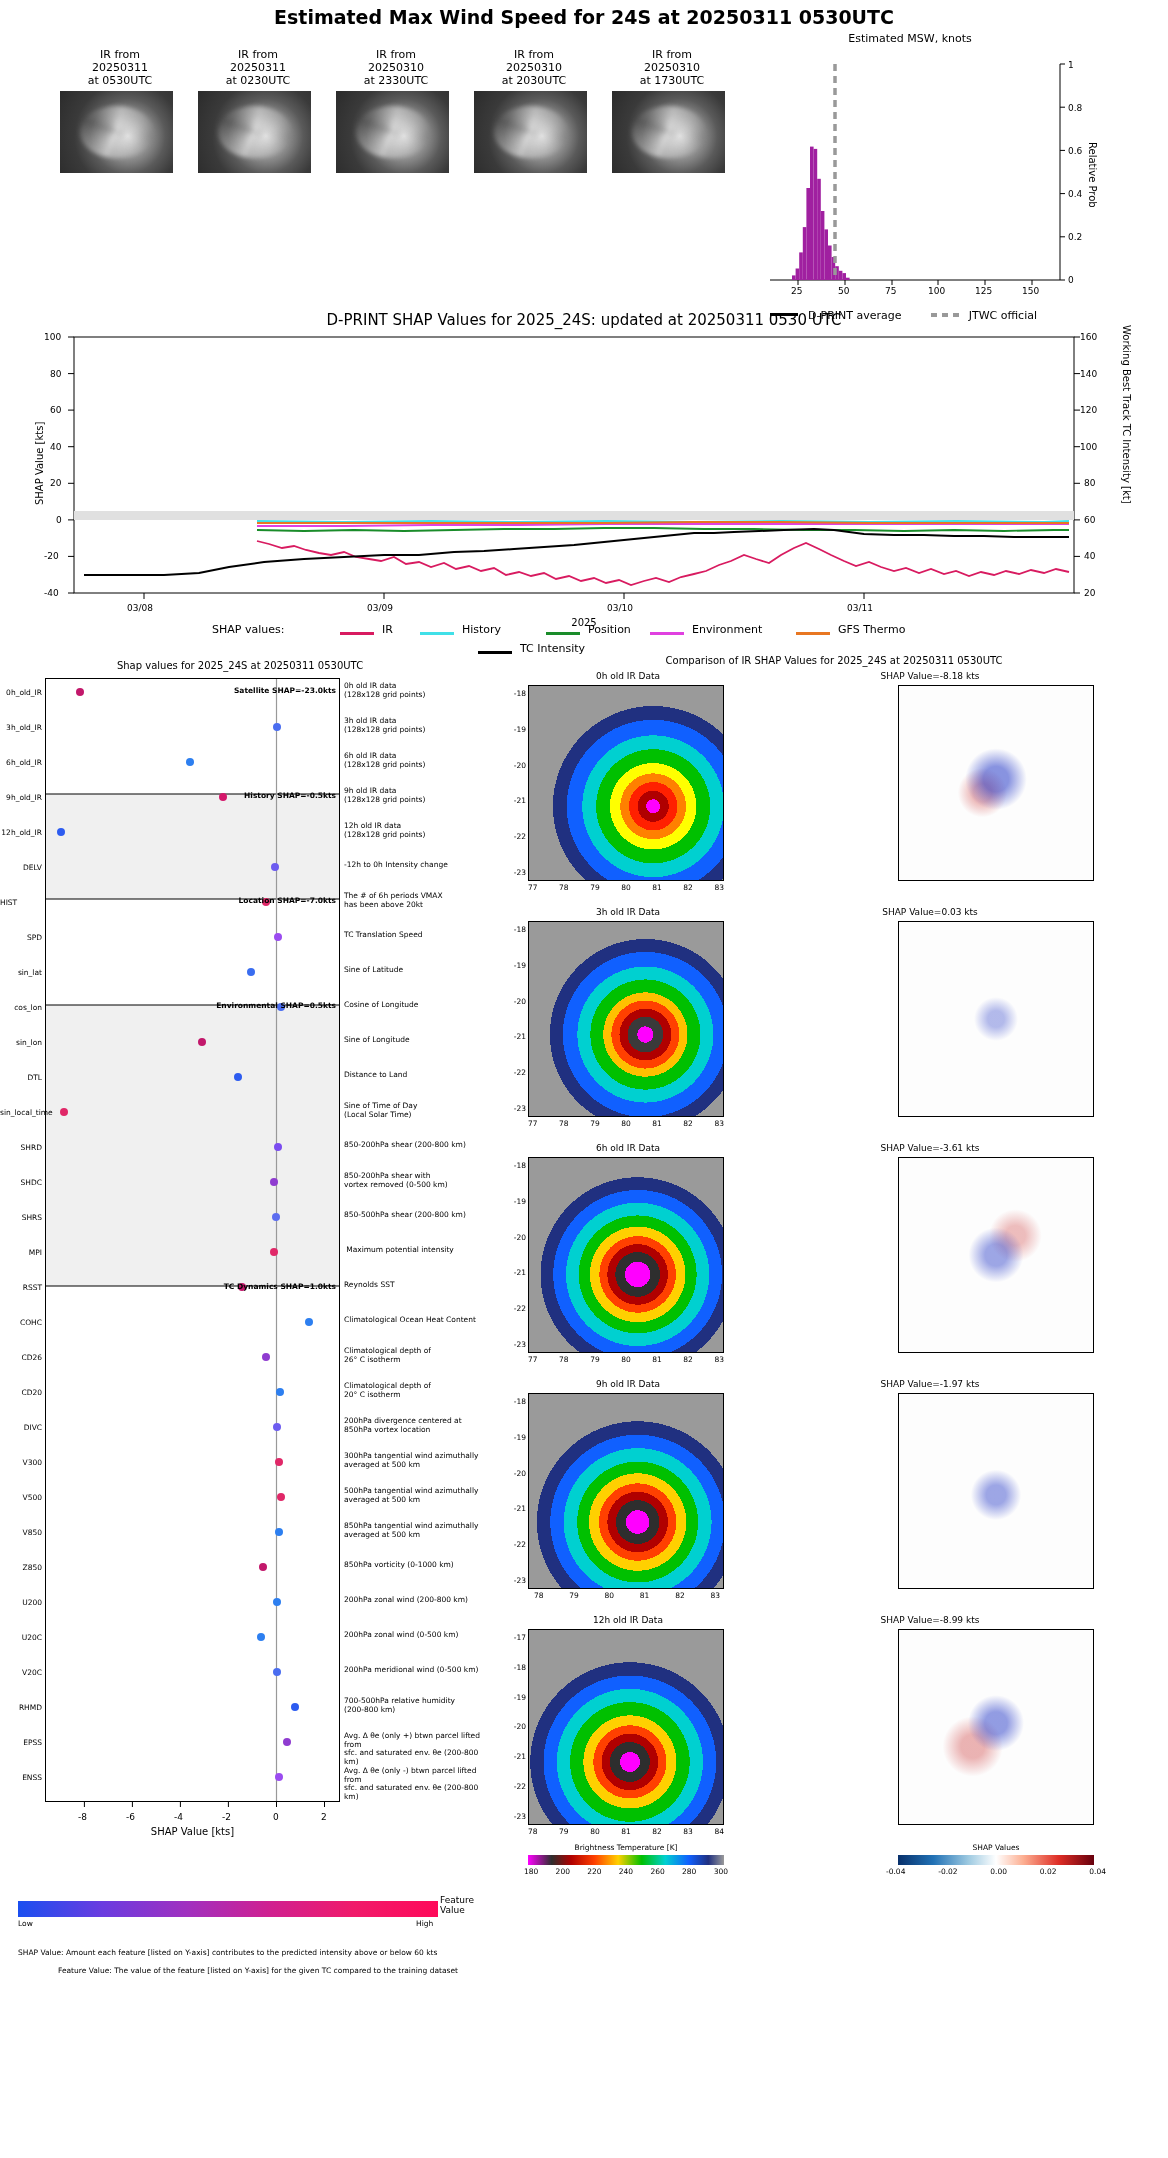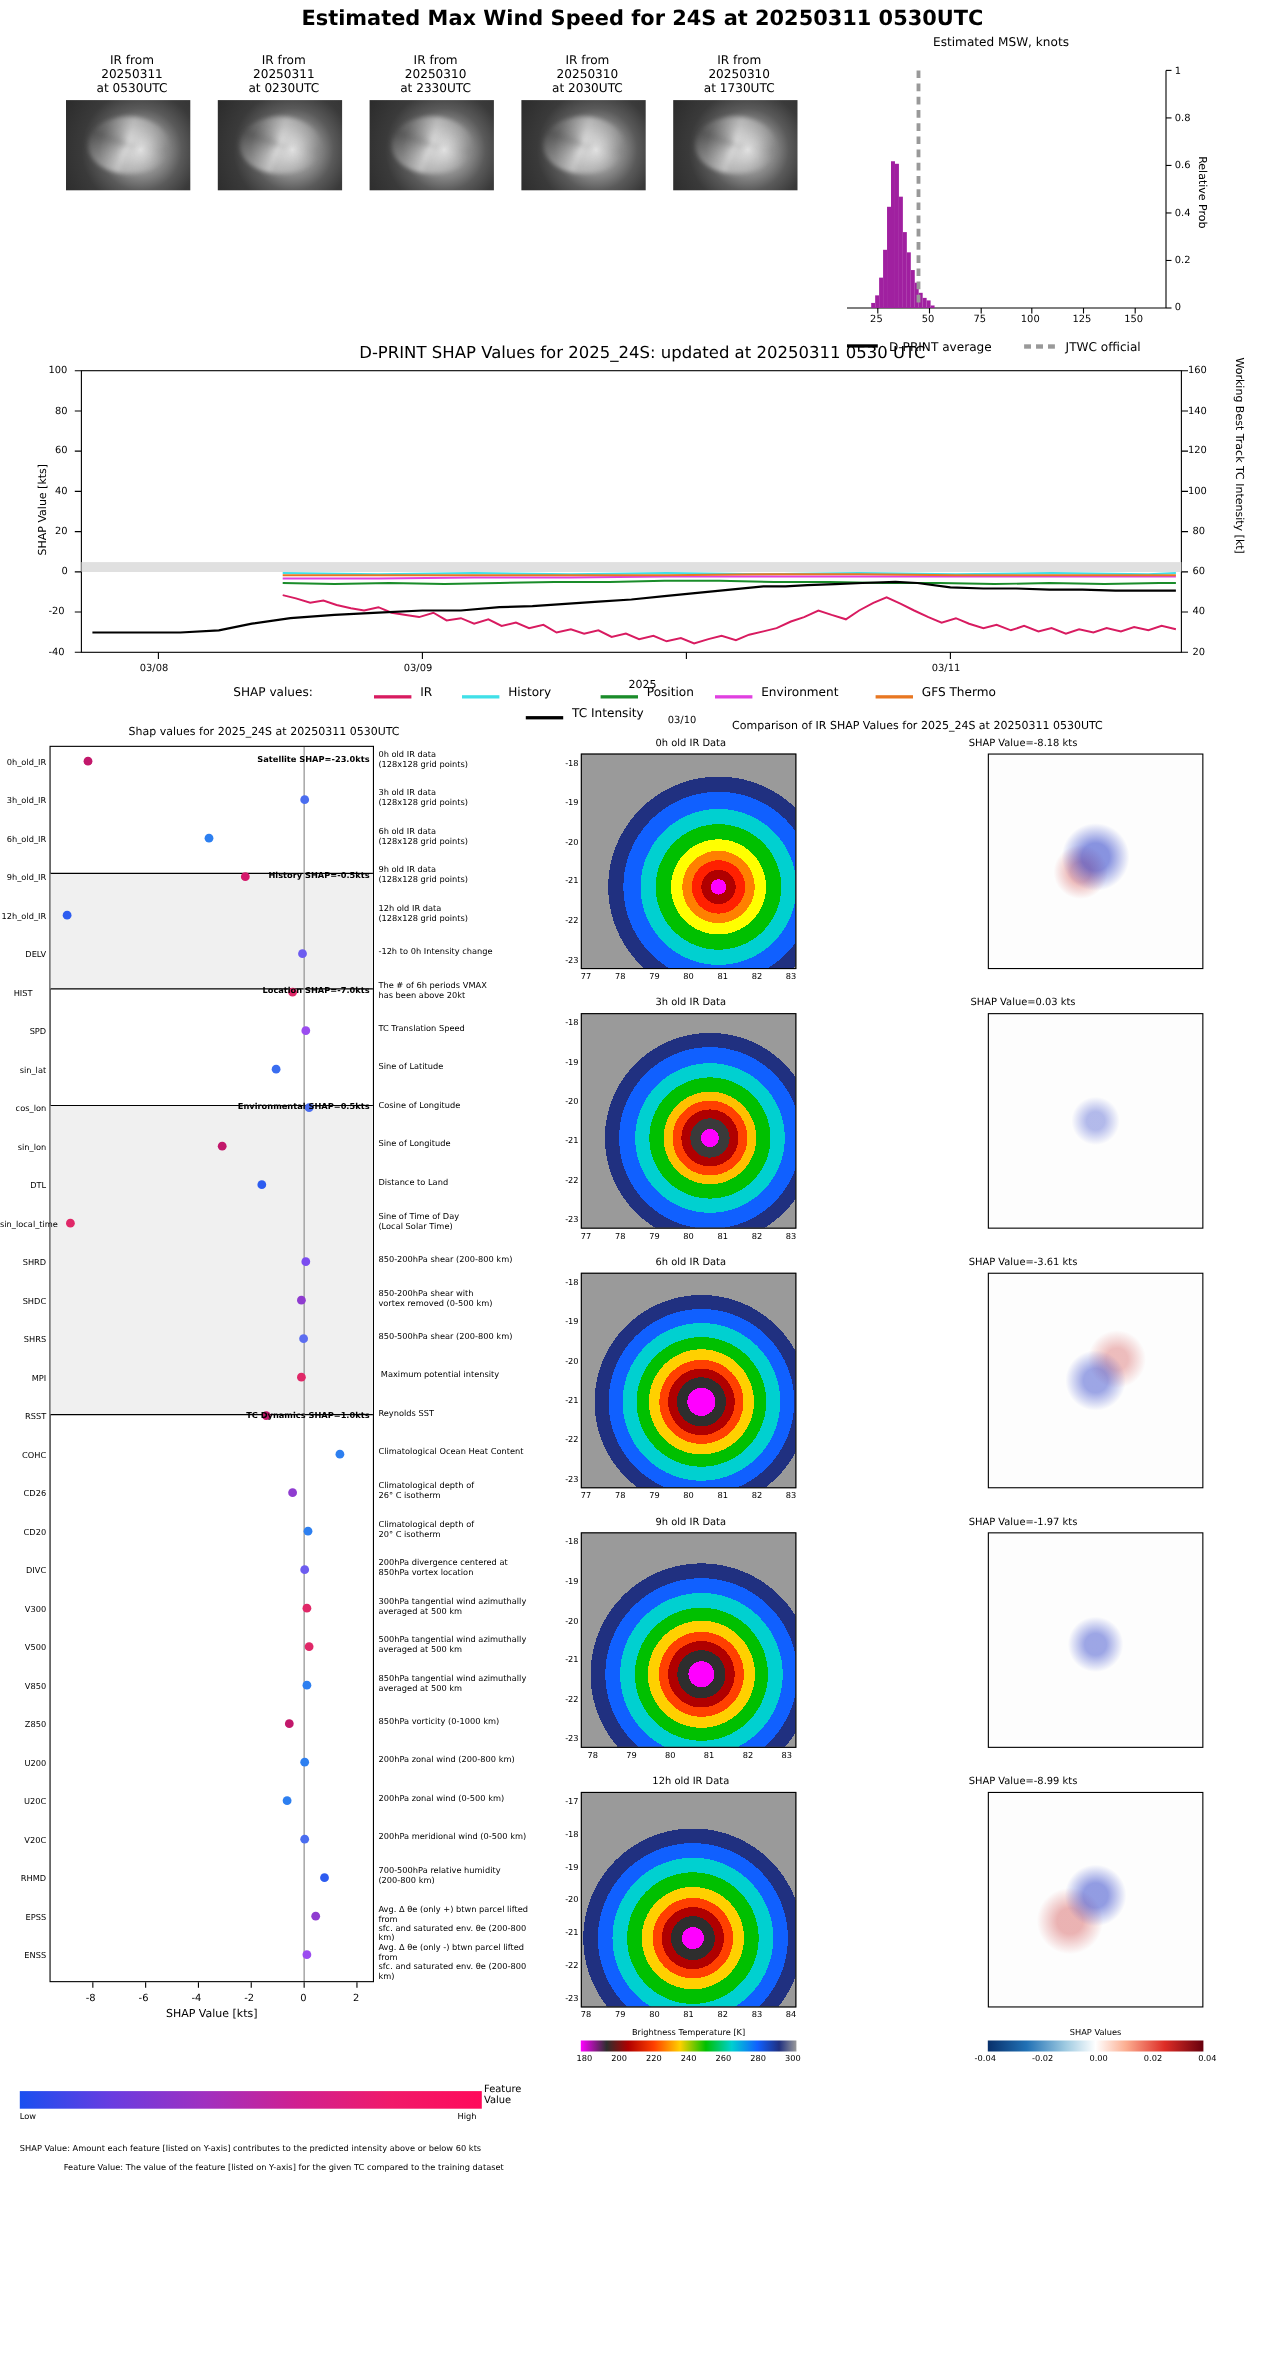--- a/index.html
+++ b/index.html
@@ -223,21 +223,21 @@
   <div class="abs tick" style="left:1070px;top:246px;">40</div>
   <div class="abs tick" style="left:1070px;top:210px;">60</div>
   <div class="abs tick" style="left:1070px;top:173px;">80</div>
   <div class="abs tick" style="left:1066px;top:137px;">100</div>
   <div class="abs tick" style="left:1066px;top:100px;">120</div>
   <div class="abs tick" style="left:1066px;top:64px;">140</div>
   <div class="abs tick" style="left:1066px;top:27px;">160</div>
 
   <div class="abs tick" style="left:113px;top:298px;">03/08</div>
   <div class="abs tick" style="left:353px;top:298px;">03/09</div>
-  <div class="abs tick" style="left:593px;top:298px;margin-top:47px;">03/10</div>
+  <div class="abs tick" style="left:593px;top:298px;">03/10</div>
   <div class="abs tick" style="left:833px;top:298px;">03/11</div>
 
   <div class="abs lbl" style="left:20px;top:200px;transform:rotate(-90deg);transform-origin:left top;white-space:nowrap;">SHAP Value [kts]</div>
   <div class="abs lbl" style="left:1118px;top:20px;transform:rotate(90deg);transform-origin:left top;white-space:nowrap;">Working Best Track TC Intensity [kt]</div>
   <div class="abs lbl center" style="left:0;top:312px;width:1140px;">2025</div>
 </div>
 
 <div class="abs" style="left:0;top:620px;width:1168px;height:42px;">
   <div class="abs sm" style="left:212px;top:3px;">SHAP values:</div>
   <span class="abs" style="left:340px;top:12px;width:34px;height:3px;background:#d81b60;"></span>
@@ -321,21 +321,21 @@
   <div class="abs xs" style="left:273px;top:1152px;">0</div>
   <div class="abs xs" style="left:321px;top:1152px;">2</div>
   <div class="abs xs center" style="left:45px;top:1166px;width:295px;font-size:10px;">SHAP Value [kts]</div>
 
   <div class="abs xxs" style="left:0;top:28px;width:42px;text-align:right;">0h_old_IR</div>
   <div class="abs xxs" style="left:0;top:63px;width:42px;text-align:right;">3h_old_IR</div>
   <div class="abs xxs" style="left:0;top:98px;width:42px;text-align:right;">6h_old_IR</div>
   <div class="abs xxs" style="left:0;top:133px;width:42px;text-align:right;">9h_old_IR</div>
   <div class="abs xxs" style="left:0;top:168px;width:42px;text-align:right;">12h_old_IR</div>
   <div class="abs xxs" style="left:0;top:203px;width:42px;text-align:right;">DELV</div>
-  <div class="abs xxs" style="left:0;top:238px;width:42px;text-align:center;">HIST</div>
+  <div class="abs xxs" style="left:0;top:238px;width:42px;text-align:left;">HIST</div>
   <div class="abs xxs" style="left:0;top:273px;width:42px;text-align:right;">SPD</div>
   <div class="abs xxs" style="left:0;top:308px;width:42px;text-align:right;">sin_lat</div>
   <div class="abs xxs" style="left:0;top:343px;width:42px;text-align:right;">cos_lon</div>
   <div class="abs xxs" style="left:0;top:378px;width:42px;text-align:right;">sin_lon</div>
   <div class="abs xxs" style="left:0;top:413px;width:42px;text-align:right;">DTL</div>
   <div class="abs xxs" style="left:0;top:448px;width:42px;text-align:right;">sin_local_time</div>
   <div class="abs xxs" style="left:0;top:483px;width:42px;text-align:right;">SHRD</div>
   <div class="abs xxs" style="left:0;top:518px;width:42px;text-align:right;">SHDC</div>
   <div class="abs xxs" style="left:0;top:553px;width:42px;text-align:right;">SHRS</div>
   <div class="abs xxs" style="left:0;top:588px;width:42px;text-align:right;">MPI</div>

